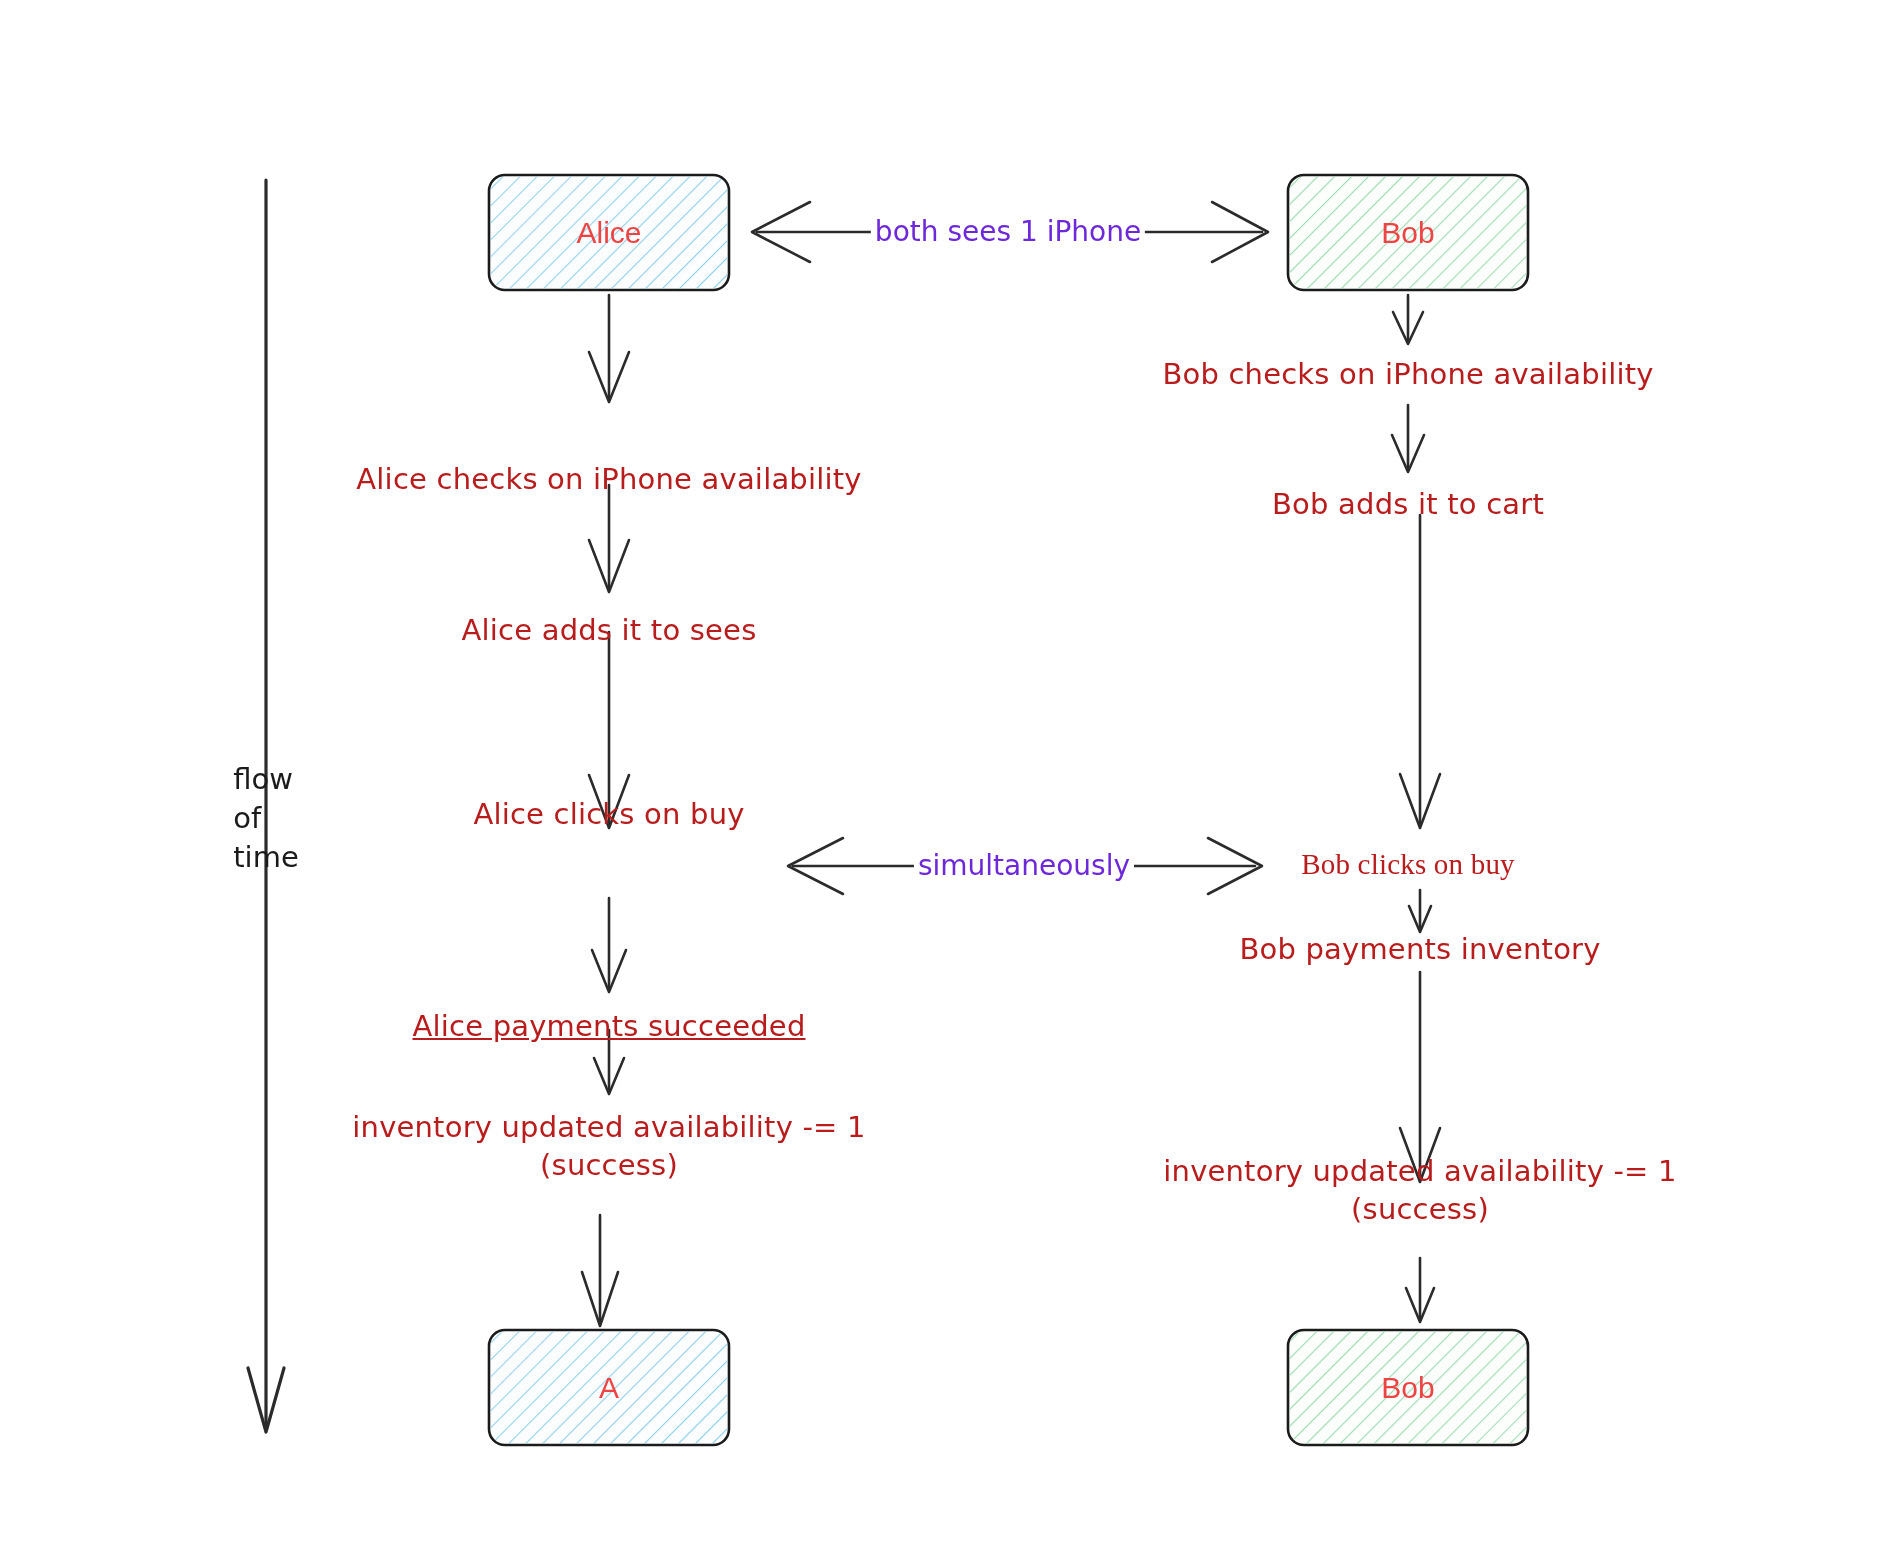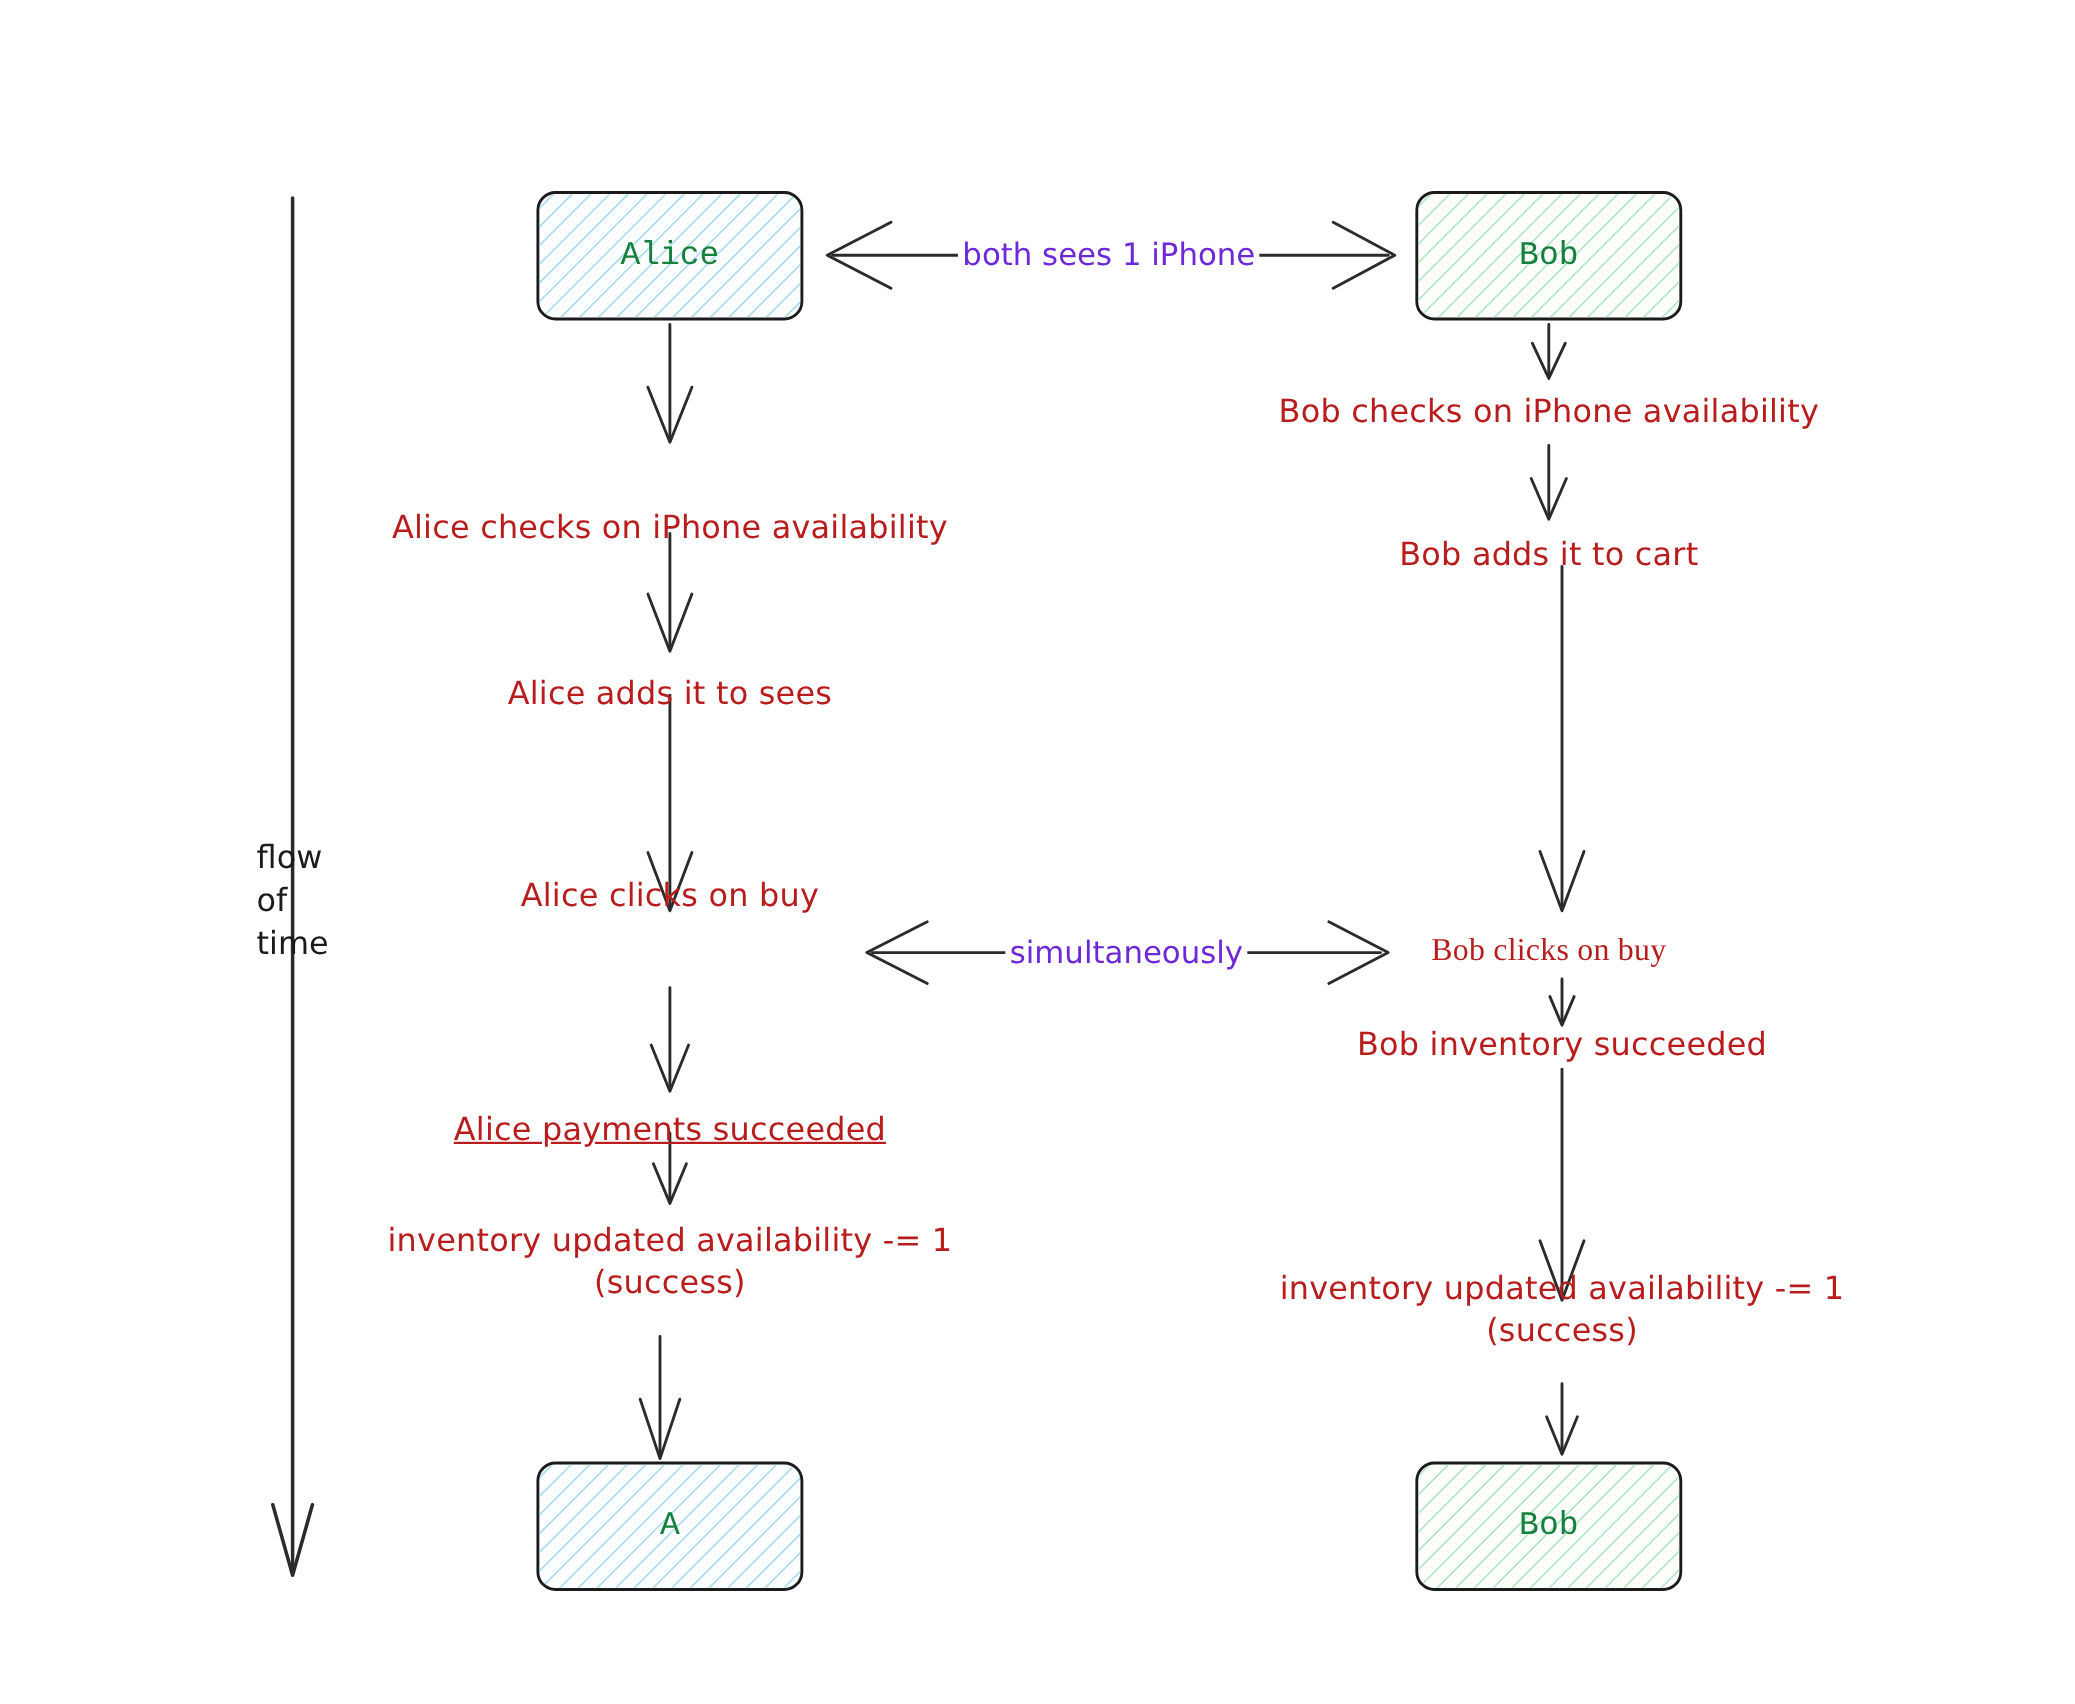--- a/index.html
+++ b/index.html
@@ -26,22 +26,22 @@
     font-family: "DejaVu Sans", sans-serif;
     font-size: 29px;
     line-height: 38px;
     white-space: pre;
     text-align: center;
     transform: translateX(-50%);
     letter-spacing: 0.2px;
   }
   .node-label {
     position: absolute;
-    color: #15803d;
-    font-family: Liberation Mono, monospace;
+    color: #ef4444;
+    font-family: Liberation Sans, sans-serif;
     font-size: 30px;
     line-height: 34px;
     white-space: pre;
     text-align: center;
     transform: translate(-50%, -50%);
   }
   .edge-label {
     position: absolute;
     color: #6d28d9;
     font-family: "DejaVu Sans", sans-serif;
@@ -201,16 +201,16 @@
 
 <div class="diagram-text" style="left:609px; top:1108px;">inventory updated availability -= 1
 (success)</div>
 
 <div class="diagram-text" style="left:1408px; top:355px;">Bob checks on iPhone availability</div>
 
 <div class="diagram-text" style="left:1408px; top:485px;">Bob adds it to cart</div>
 
 <div class="diagram-text" style="left:1408px; top:845px;font-family:Liberation Serif, serif;">Bob clicks on buy</div>
 
-<div class="diagram-text" style="left:1420px; top:930px;">Bob inventory succeeded</div>
+<div class="diagram-text" style="left:1420px; top:930px;">Bob payments inventory</div>
 
 <div class="diagram-text" style="left:1420px; top:1152px;">inventory updated availability -= 1
 (success)</div>
 
 </body></html>

